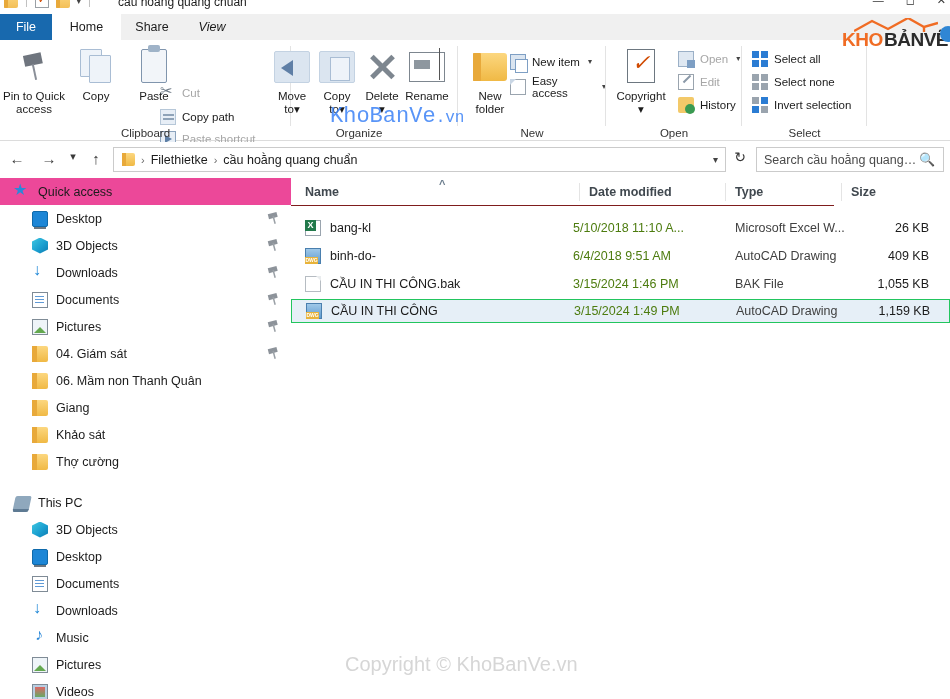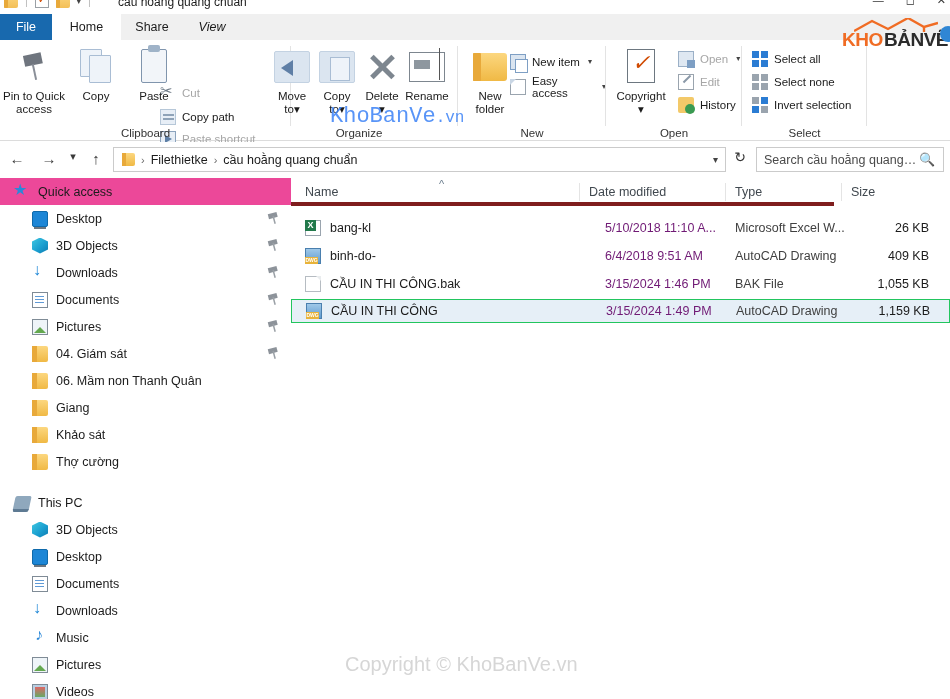--- a/index.html
+++ b/index.html
@@ -205,30 +205,30 @@
   .ni-pc{background:#8fa8bd;border-radius:2px;transform:skewX(-12deg);height:11px;margin-top:3px;
     border-bottom:3px solid #5e7a93;}
   .ni-music:before{content:"\266A";position:absolute;left:3px;top:-4px;font-size:16px;color:#2b88d8;}
   .ni-video{background:#b9cfe2;border:1.3px solid #7f8b96;}
   .ni-video:after{content:"";position:absolute;left:2px;top:2px;width:10px;height:10px;
     background:linear-gradient(#d66,#6a6);}
 
   
   .filepane { position: absolute; top: 178px; left: 291px; width: 659px; height: 521px; background: #fff; }
   .colhead { position: absolute; top: 0; left: 0; width: 543px; height: 28px;
-    border-bottom: 4px solid #7f1d1d; }
+    border-bottom: 1px solid #7f1d1d; font-weight: bold; }
   .colhead .ch { position: absolute; top: 0; height: 28px; line-height: 28px;
     font-size: 12.5px; color: #40484f; }
   .colhead .chdiv { position: absolute; top: 5px; width: 1px; height: 18px; background: #e4e4e4; }
   .sortmark { position: absolute; left: 148px; top: 0px; font-size: 11px; color: #6b7d8d; }
   .row { position: absolute; left: 0; width: 659px; height: 24px; display: flex; align-items: center; }
   .row.sel { background: #e6eff7; border: 1px solid #22c55e; }
   .row .ficon { position: absolute; left: 14px; width: 16px; height: 16px; }
   .row .fname { position: absolute; left: 39px; font-size: 12.5px; color: #1b1b1b; white-space: nowrap; }
-  .row .fdate { position: absolute; left: 314px; font-size: 12.5px; color: #701a75; white-space: nowrap; }
+  .row .fdate { position: absolute; left: 282px; font-size: 12.5px; color: #4d7c0f; white-space: nowrap; }
   .row .ftype { position: absolute; left: 444px; font-size: 12.5px; color: #404040; white-space: nowrap;
     max-width: 120px; overflow: hidden; text-overflow: ellipsis; }
   .row .fsize { position: absolute; left: 560px; width: 78px; text-align: right;
     font-size: 12.5px; color: #1b1b1b; white-space: nowrap; }
 
   .fi-xls{background:#fff;border:1.2px solid #9aa4ae;}
   .fi-xls:after{content:"X";position:absolute;left:-1px;top:-1px;width:11px;height:11px;
     background:#22794b;color:#fff;font-size:9px;line-height:11px;text-align:center;font-weight:bold;}
   .fi-dwg{background:linear-gradient(#9fc8e8,#5f9bd0);border:1px solid #4a7fae;}
   .fi-dwg:after{content:"DWG";position:absolute;left:-1px;bottom:-1px;width:13px;height:7px;

